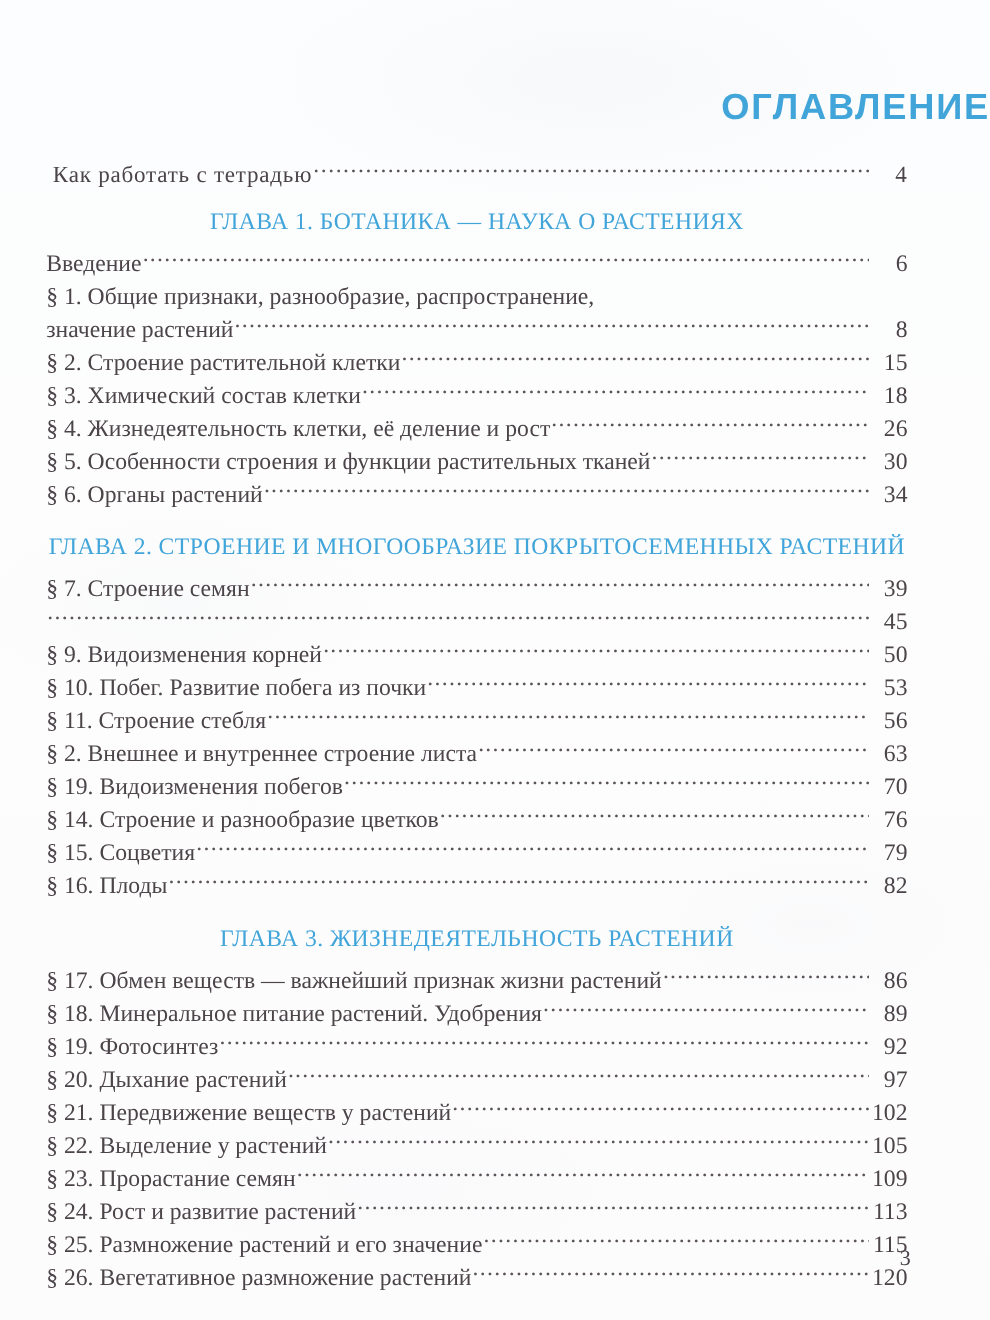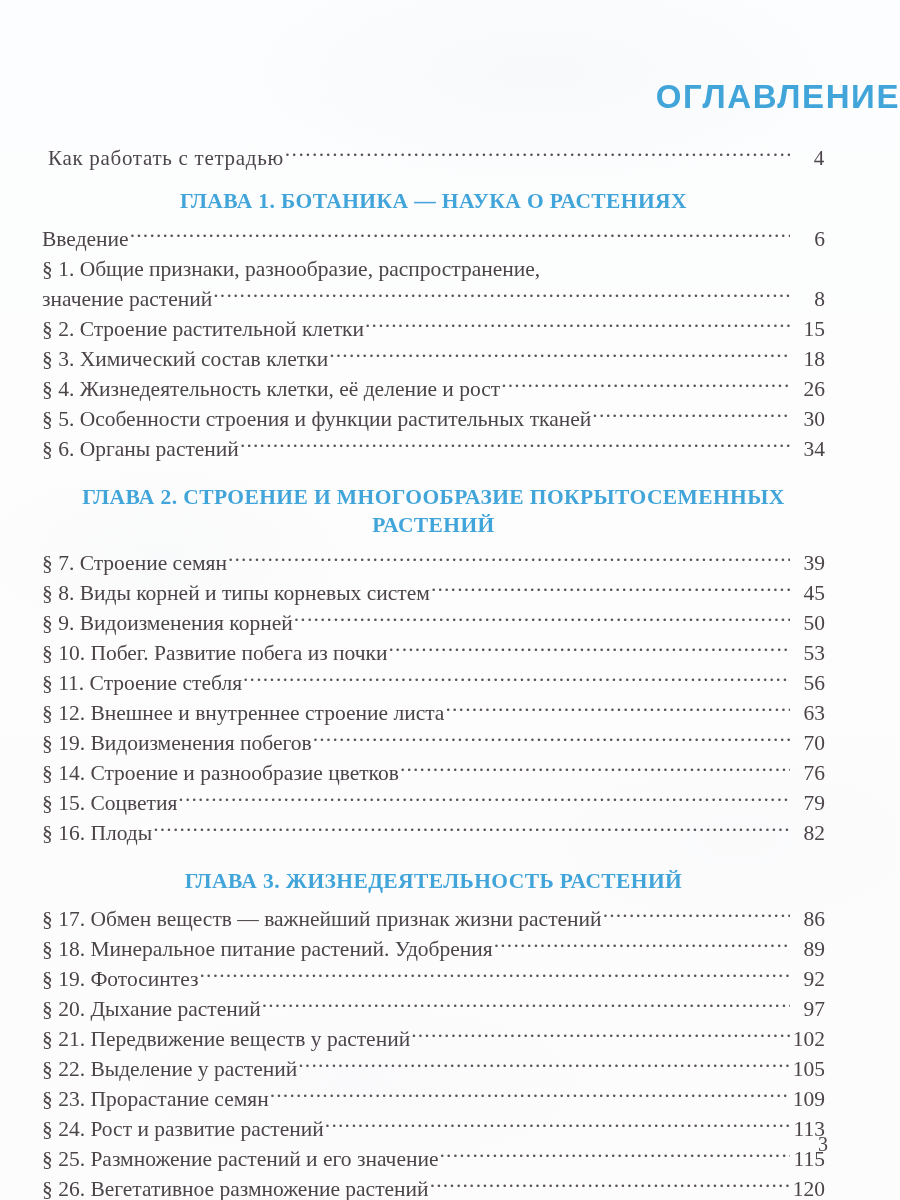--- a/index.html
+++ b/index.html
@@ -99,21 +99,21 @@
     width: 777px;
   }
   .row.intro-row .leader::after { letter-spacing: 1.4px; }
 
   
   .row.plain-row { font-size: 21.5px; }
 
   .chapter {
     text-align: center;
     font-family: "Liberation Serif", "DejaVu Serif", serif;
-    font-weight: bold;
+    font-weight: normal;
     font-size: 21.5px;
     line-height: 28px;
     letter-spacing: 0.4px;
     color: #42a5da;
     white-space: normal;
   }
 
   .spacer-sm { height: 9px; }
   .spacer-md { height: 14px; }
   .spacer-lg { height: 19px; }
@@ -194,41 +194,40 @@
 
       <div class="chapter">ГЛАВА 2. СТРОЕНИЕ И МНОГООБРАЗИЕ ПОКРЫТОСЕМЕННЫХ РАСТЕНИЙ</div>
       <div class="spacer-sm"></div>
 
       <div class="row">
         <span class="label">§ 7. Строение семян</span>
         <span class="leader"></span>
         <span class="page-no">39</span>
       </div>
       <div class="row">
-        <span class="label">§ 8. Виды корней и типы корневых систем</span>
         <span class="leader"></span>
         <span class="page-no">45</span>
       </div>
       <div class="row">
         <span class="label">§ 9. Видоизменения корней</span>
         <span class="leader"></span>
         <span class="page-no">50</span>
       </div>
       <div class="row">
         <span class="label">§ 10. Побег. Развитие побега из почки</span>
         <span class="leader"></span>
         <span class="page-no">53</span>
       </div>
       <div class="row">
         <span class="label">§ 11. Строение стебля</span>
         <span class="leader"></span>
         <span class="page-no">56</span>
       </div>
       <div class="row">
-        <span class="label">§ 12. Внешнее и внутреннее строение листа</span>
+        <span class="label">§ 2. Внешнее и внутреннее строение листа</span>
         <span class="leader"></span>
         <span class="page-no">63</span>
       </div>
       <div class="row">
         <span class="label">§ 19. Видоизменения побегов</span>
         <span class="leader"></span>
         <span class="page-no">70</span>
       </div>
       <div class="row">
         <span class="label">§ 14. Строение и разнообразие цветков</span>

